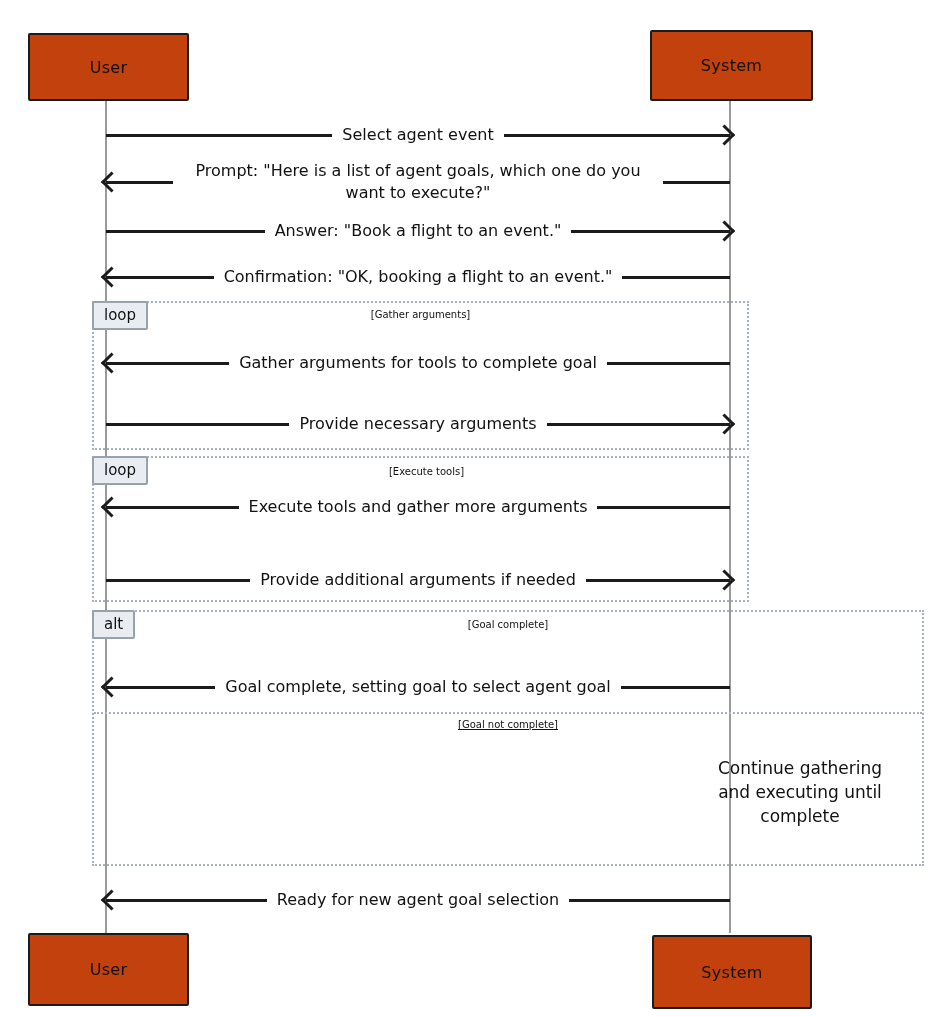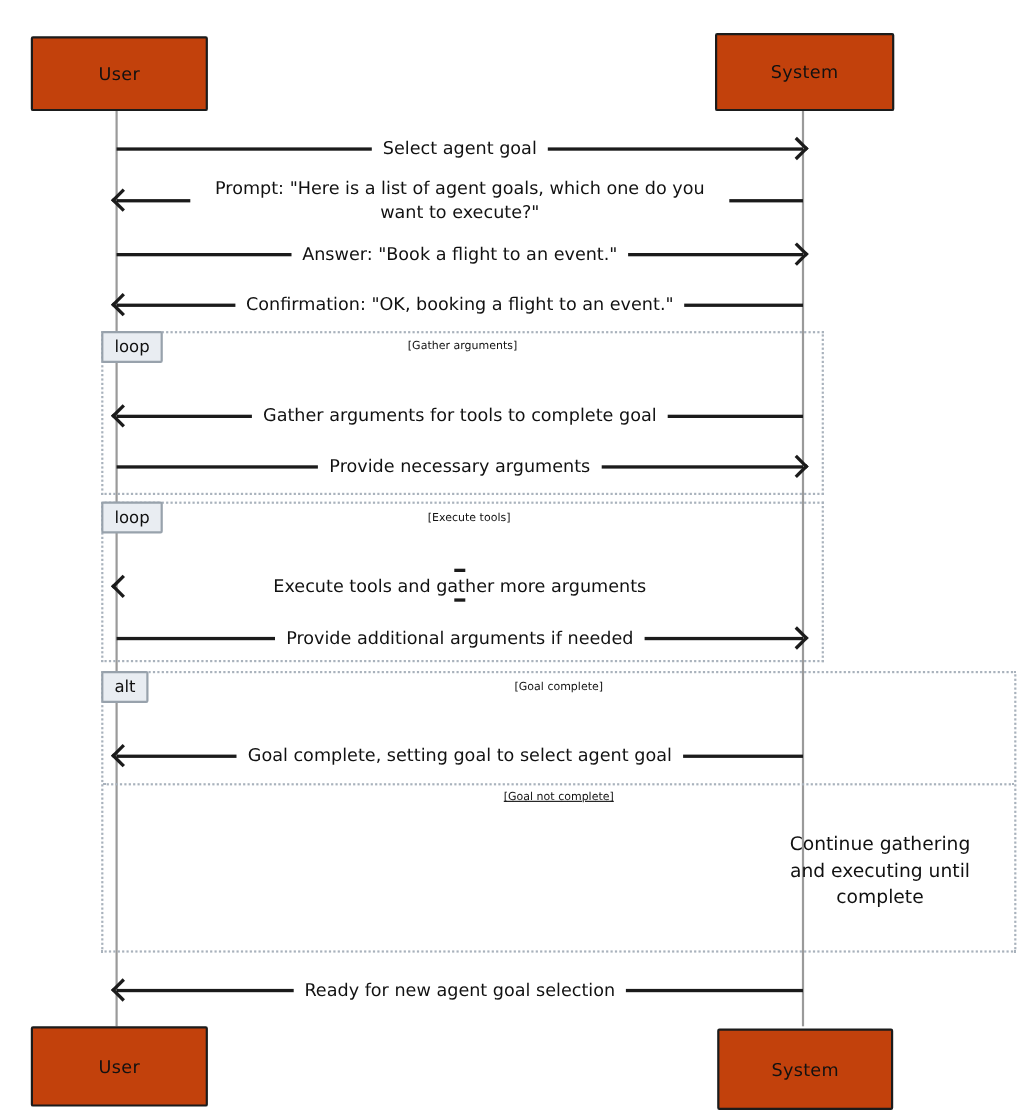--- a/index.html
+++ b/index.html
@@ -69,21 +69,21 @@
 
   <div class="frame" style="left:92px;top:610px;width:828px;height:252px;">
     <div class="frame-tag">alt</div>
     <div class="guard" style="top:7px;">[Goal complete]</div>
     <div class="alt-divider"></div>
     <div class="guard" style="top:107px;text-decoration:underline;">[Goal not complete]</div>
   </div>
 
   <div class="msg" style="top:119px;height:32px;">
     <span class="seg"></span>
-    <span class="lbl">Select agent goal</span>
+    <span class="lbl">Select agent event</span>
     <span class="seg"></span>
     <span class="head r"></span>
   </div>
 
   <div class="msg" style="top:158px;height:48px;">
     <span class="head l"></span>
     <span class="seg"></span>
     <span class="lbl narrow">Prompt: "Here is a list of agent goals, which one do you want to execute?"</span>
     <span class="seg"></span>
   </div>
@@ -95,35 +95,35 @@
     <span class="head r"></span>
   </div>
 
   <div class="msg" style="top:261px;height:32px;">
     <span class="head l"></span>
     <span class="seg"></span>
     <span class="lbl">Confirmation: "OK, booking a flight to an event."</span>
     <span class="seg"></span>
   </div>
 
-  <div class="msg" style="top:362px;height:32px;">
+  <div class="msg" style="top:347px;height:32px;">
     <span class="head l"></span>
     <span class="seg"></span>
     <span class="lbl">Gather arguments for tools to complete goal</span>
     <span class="seg"></span>
   </div>
 
   <div class="msg" style="top:408px;height:32px;">
     <span class="seg"></span>
     <span class="lbl">Provide necessary arguments</span>
     <span class="seg"></span>
     <span class="head r"></span>
   </div>
 
-  <div class="msg" style="top:517px;height:32px;flex-direction:column;">
+  <div class="msg" style="top:491px;height:32px;">
     <span class="head l"></span>
     <span class="seg"></span>
     <span class="lbl">Execute tools and gather more arguments</span>
     <span class="seg"></span>
   </div>
 
   <div class="msg" style="top:564px;height:32px;">
     <span class="seg"></span>
     <span class="lbl">Provide additional arguments if needed</span>
     <span class="seg"></span>

